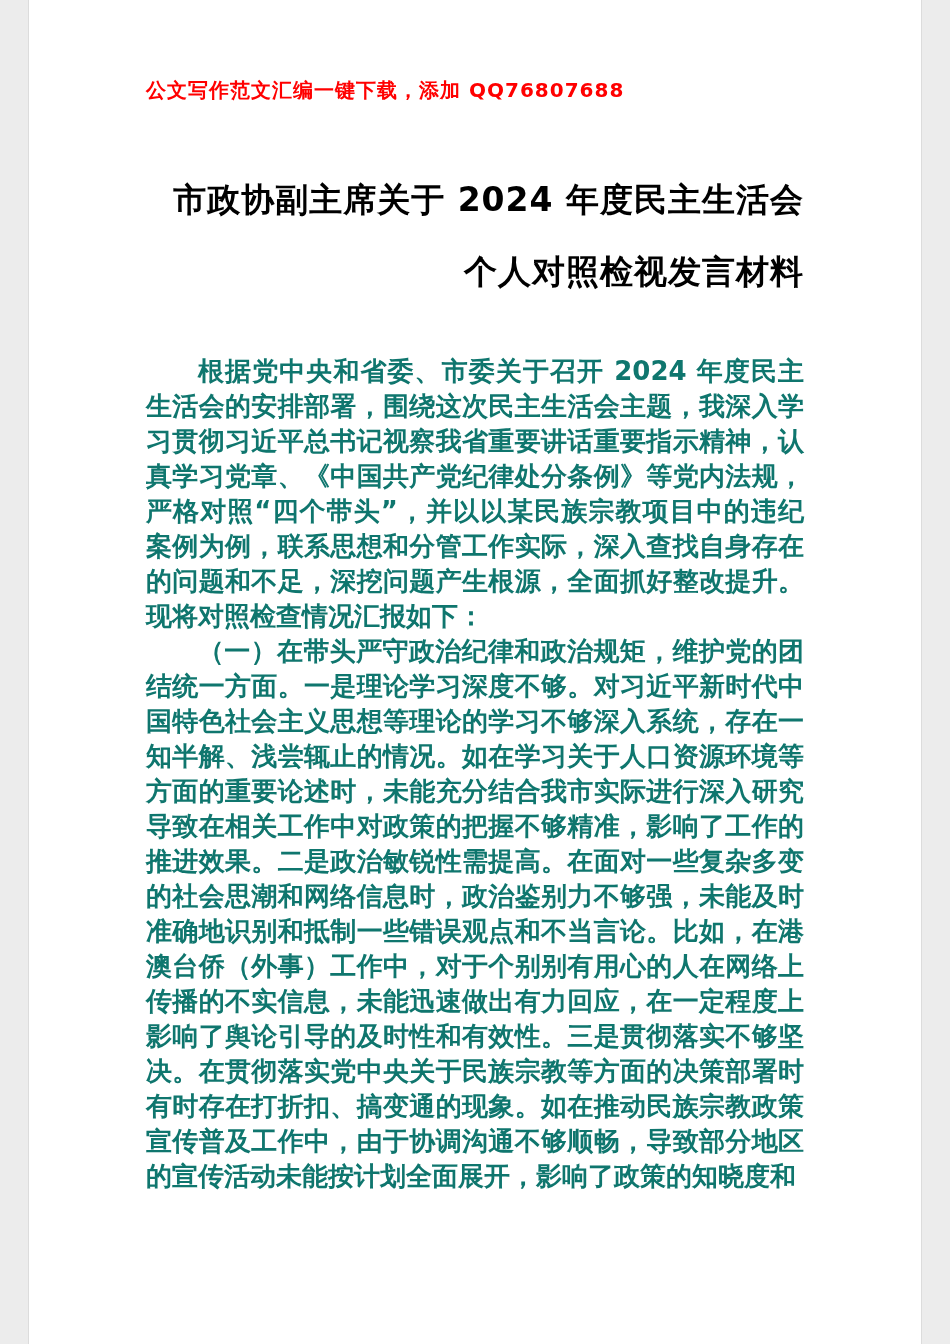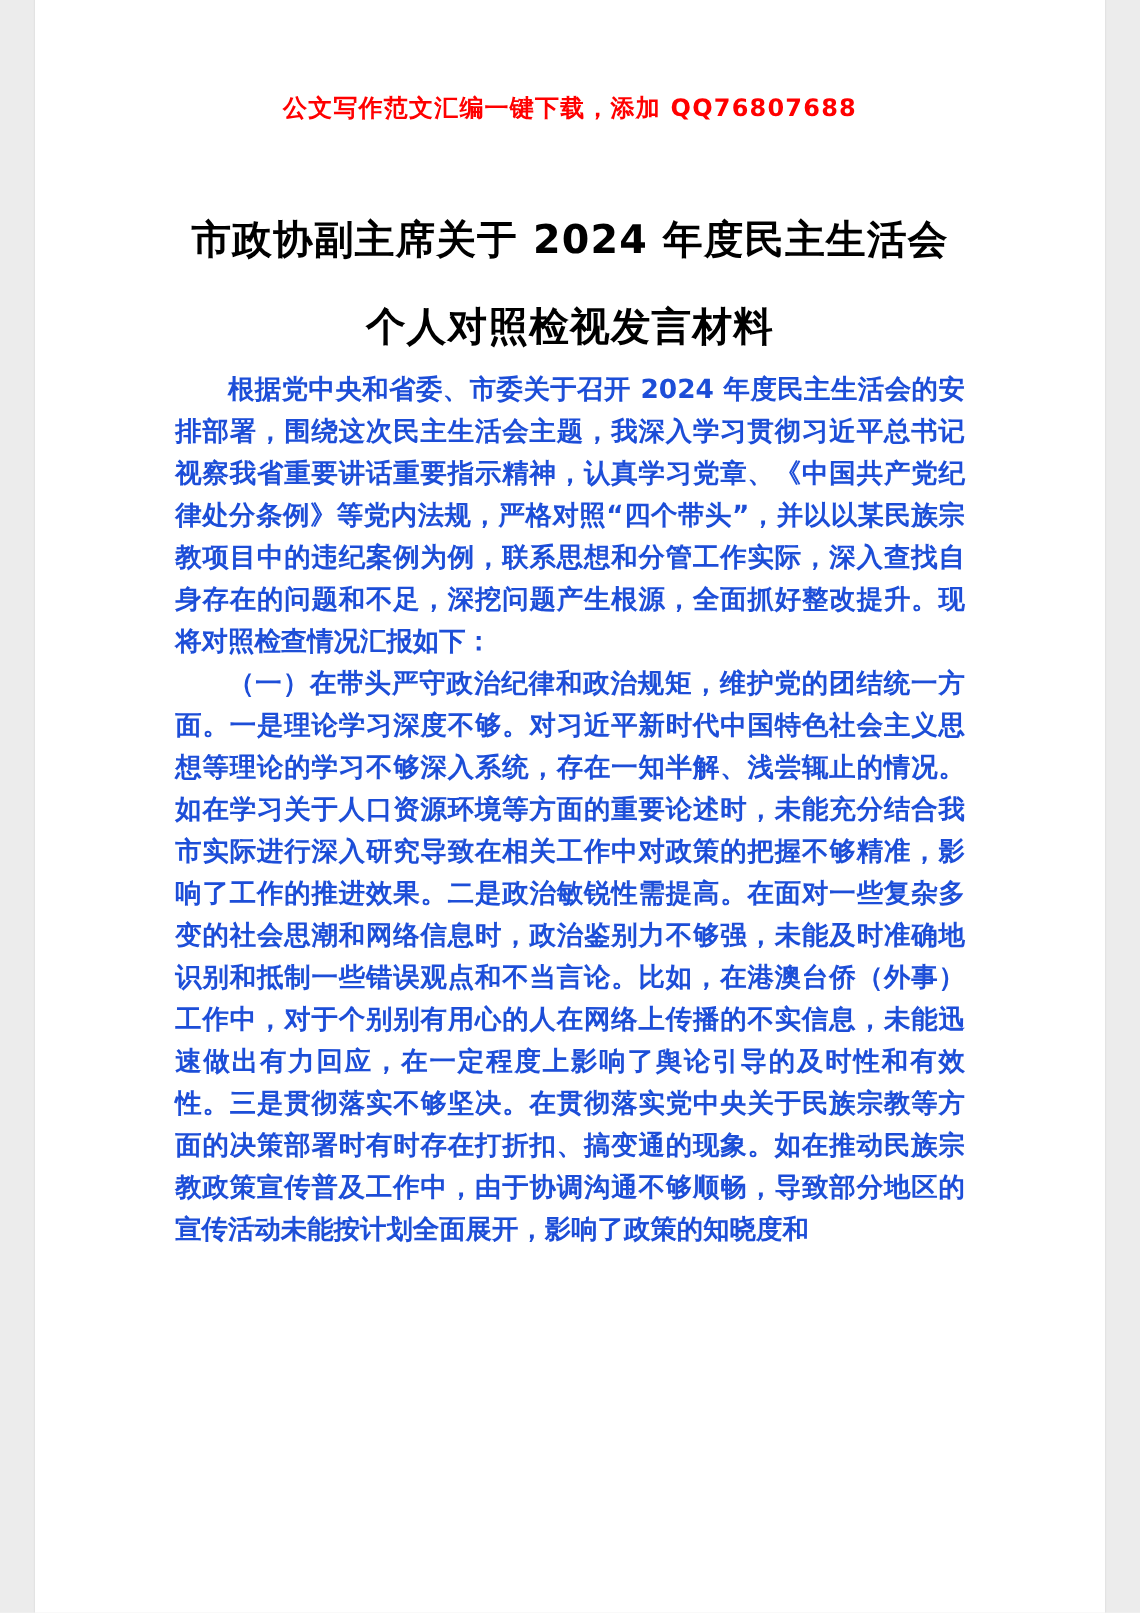--- a/index.html
+++ b/index.html
@@ -22,35 +22,36 @@
     border-left: 1px solid #dcdcdc;
     border-right: 1px solid #dcdcdc;
     padding: 78px 117px 0 117px;
     overflow: hidden;
   }
   .notice {
     color: #ff0000;
     font-size: 20px;
     line-height: 24px;
     font-weight: 700;
-    text-align: center;
+    text-align: left;
     letter-spacing: 1px;
   }
   .title {
     margin: 62px 0 0 0;
     color: #000000;
     font-size: 33px;
     line-height: 72px;
     font-weight: 700;
-    text-align: center;
+    text-align: right;
     letter-spacing: 1px;
   }
   .body-text {
-    color: #1d4ed8;
-    font-size: 22px;
+    margin-top: 46px;
+    color: #0f766e;
+    font-size: 26px;
     line-height: 35px;
     font-weight: 700;
     text-align: justify;
     text-justify: inter-ideograph;
   }
   .body-text p {
     margin: 0;
     text-indent: 2em;
     word-break: break-all;
   }

